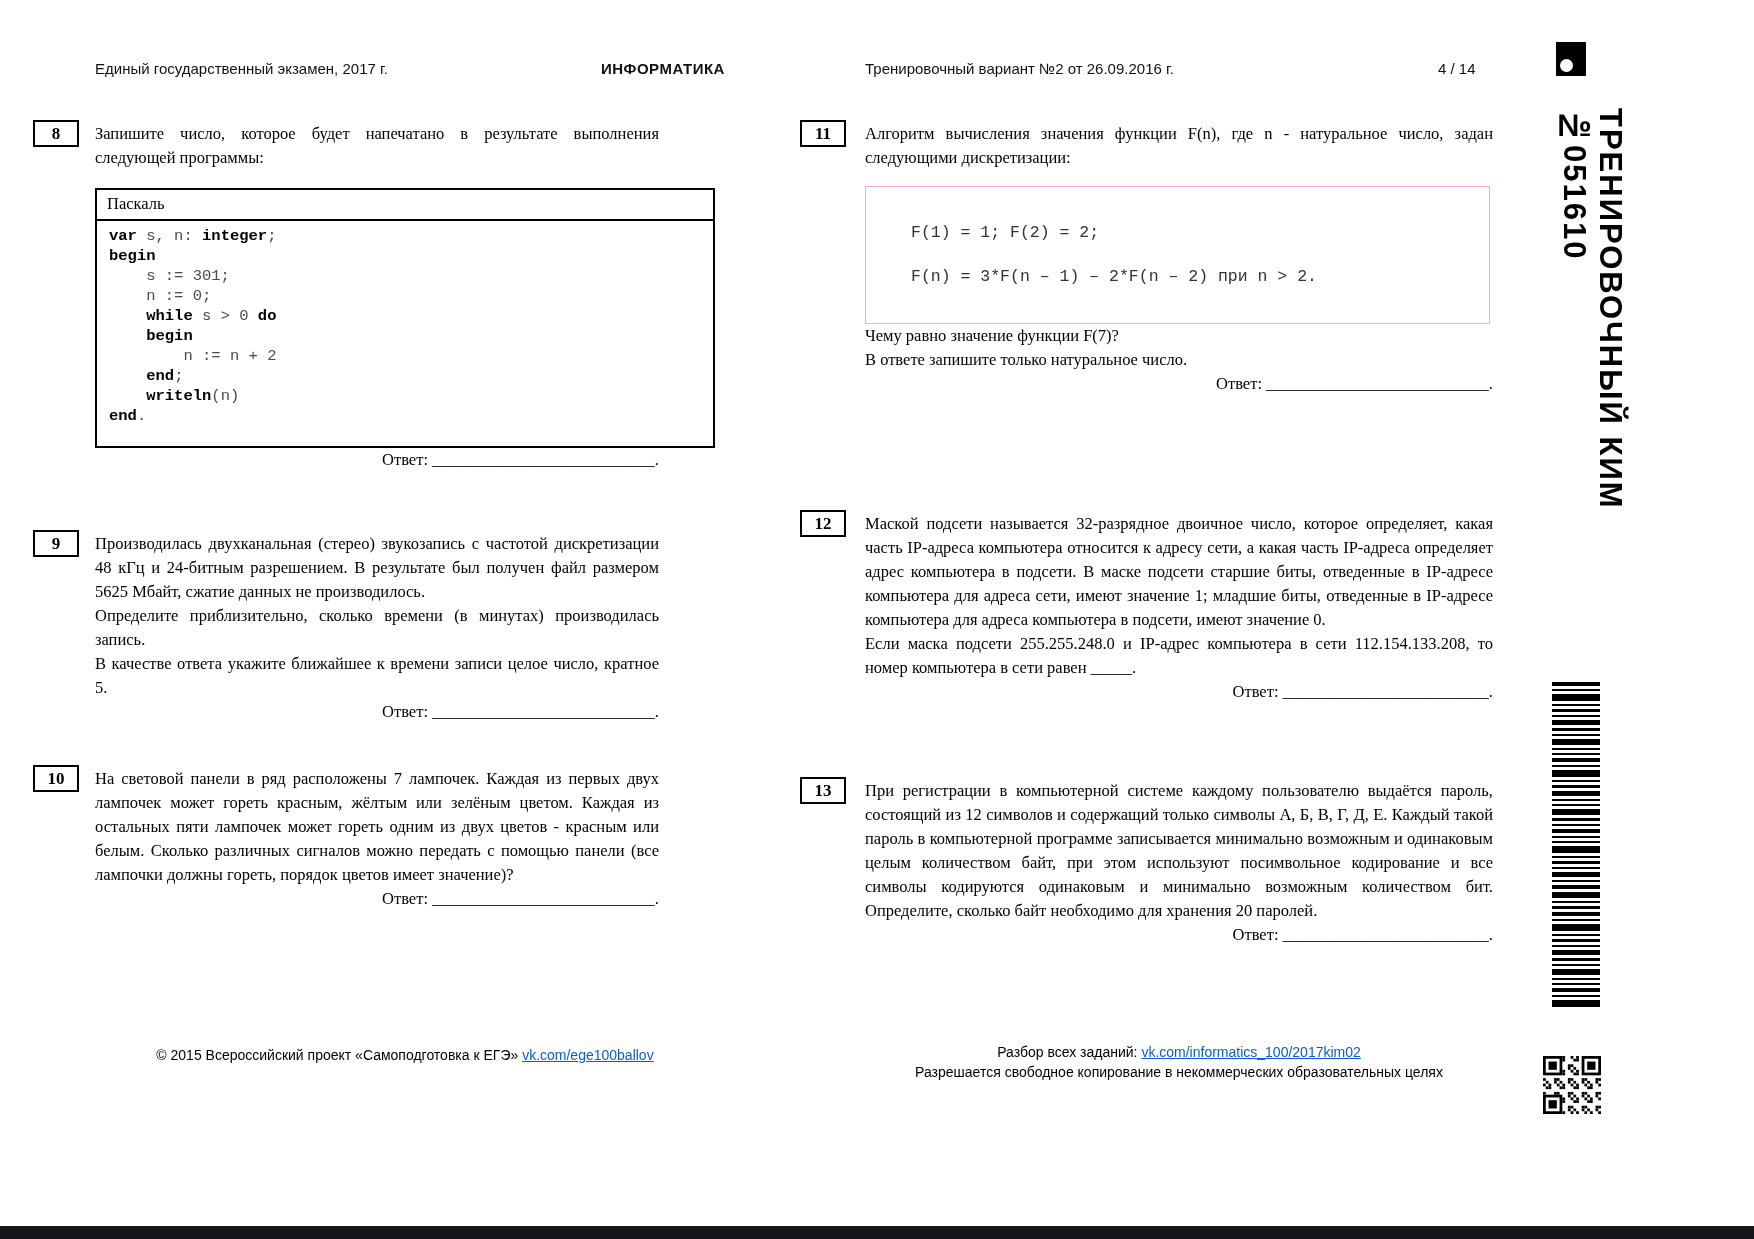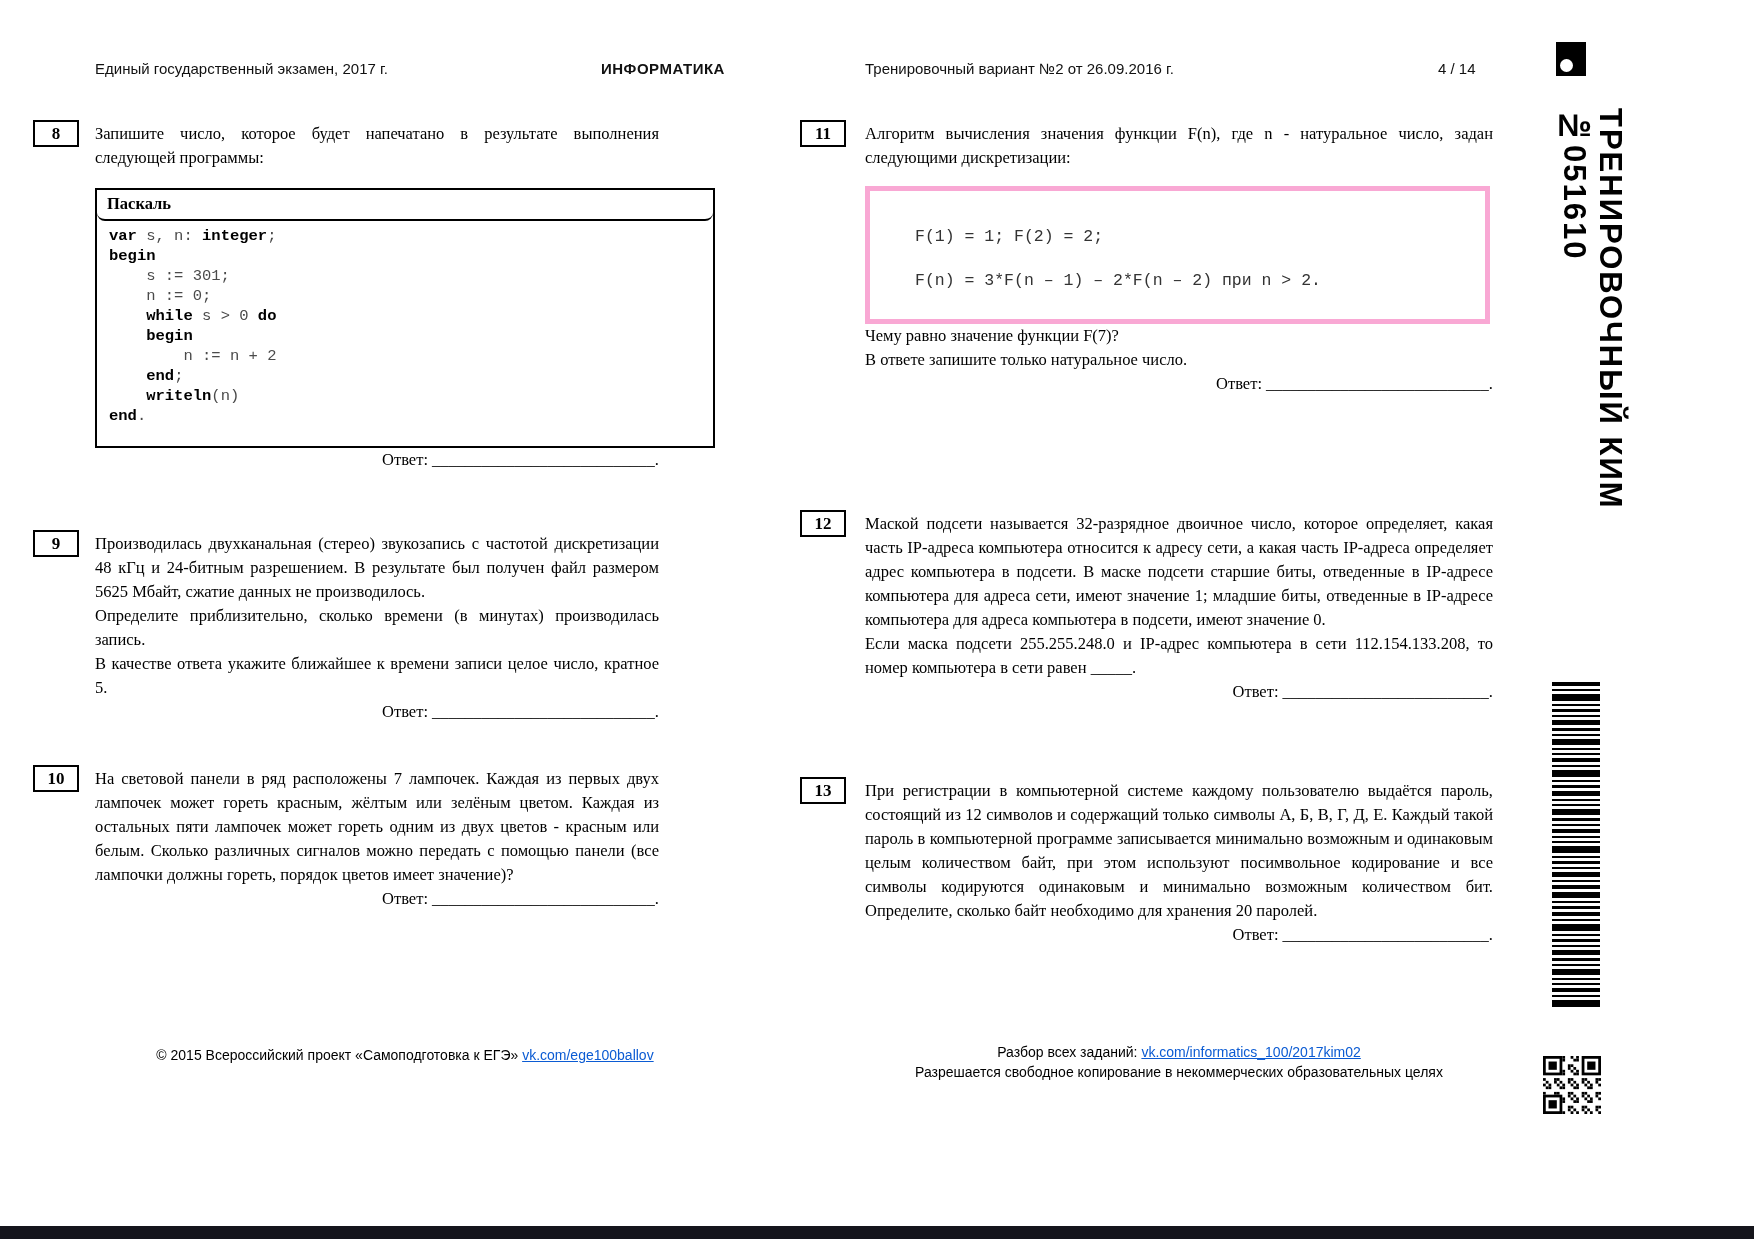--- a/index.html
+++ b/index.html
@@ -22,27 +22,27 @@
           text-align:center; font-weight:bold; font-size:17px; line-height:24px; background:#fff; }
   .qbody { margin-left:62px; width:564px; font-size:16.5px; line-height:24px; text-align:justify; }
   .q-right .qbody { margin-left:65px; width:628px; }
   .qbody p { margin:0; }
   .answer { margin-top:26px; text-align:right; }
   .gap14 { margin-top:14px; }
   .gap22 { margin-top:22px;font-family:Liberation Serif, serif; }
 
   
   .code-box { margin-top:18px; border:2px solid #000; width:620px; background:#fff; }
-  .code-title { font-weight:bold; font-size:16.5px; padding:2px 10px 3px; border-bottom:2px solid #000; text-align:left;border-radius:8px; }
+  .code-title { font-weight:normal; font-size:16.5px; padding:2px 10px 3px; border-bottom:2px solid #000; text-align:left; }
   .code-body { padding:5px 12px 20px; font-family:"Liberation Mono","DejaVu Sans Mono",monospace; font-size:15.5px; color:#4a4a4a; }
   .code-line { white-space:pre; line-height:20px; }
   .kw { color:#000; font-weight:bold; }
 
   
-  .formula-box { margin-top:16px; border:5px solid #f9a8d4; width:625px; height:138px; padding:24px 10px 0 45px;
+  .formula-box { margin-top:16px; border:1px solid #f9a8d4; width:625px; height:138px; padding:24px 10px 0 45px;
                  font-family:"Liberation Mono","DejaVu Sans Mono",monospace; font-size:16.5px; color:#333; text-align:left; }
   .formula-line { line-height:44px; white-space:pre; }
 
   
   .vertical-title { position:absolute; left:1556px; top:108px; height:560px; writing-mode:vertical-rl;
                     font-family:"Liberation Sans",sans-serif; font-weight:bold; font-size:31px; letter-spacing:2px; color:#000; }
   .logo { position:absolute; left:1556px; top:42px; width:30px; height:34px; background:#000; }
   .logo::after { content:""; position:absolute; left:4px; bottom:4px; width:13px; height:13px; background:#fff; border-radius:50%; }
   .barcode { position:absolute; left:1552px; top:682px; width:48px; height:330px; }
   .qr { position:absolute; left:1543px; top:1056px; width:58px; height:58px; }

